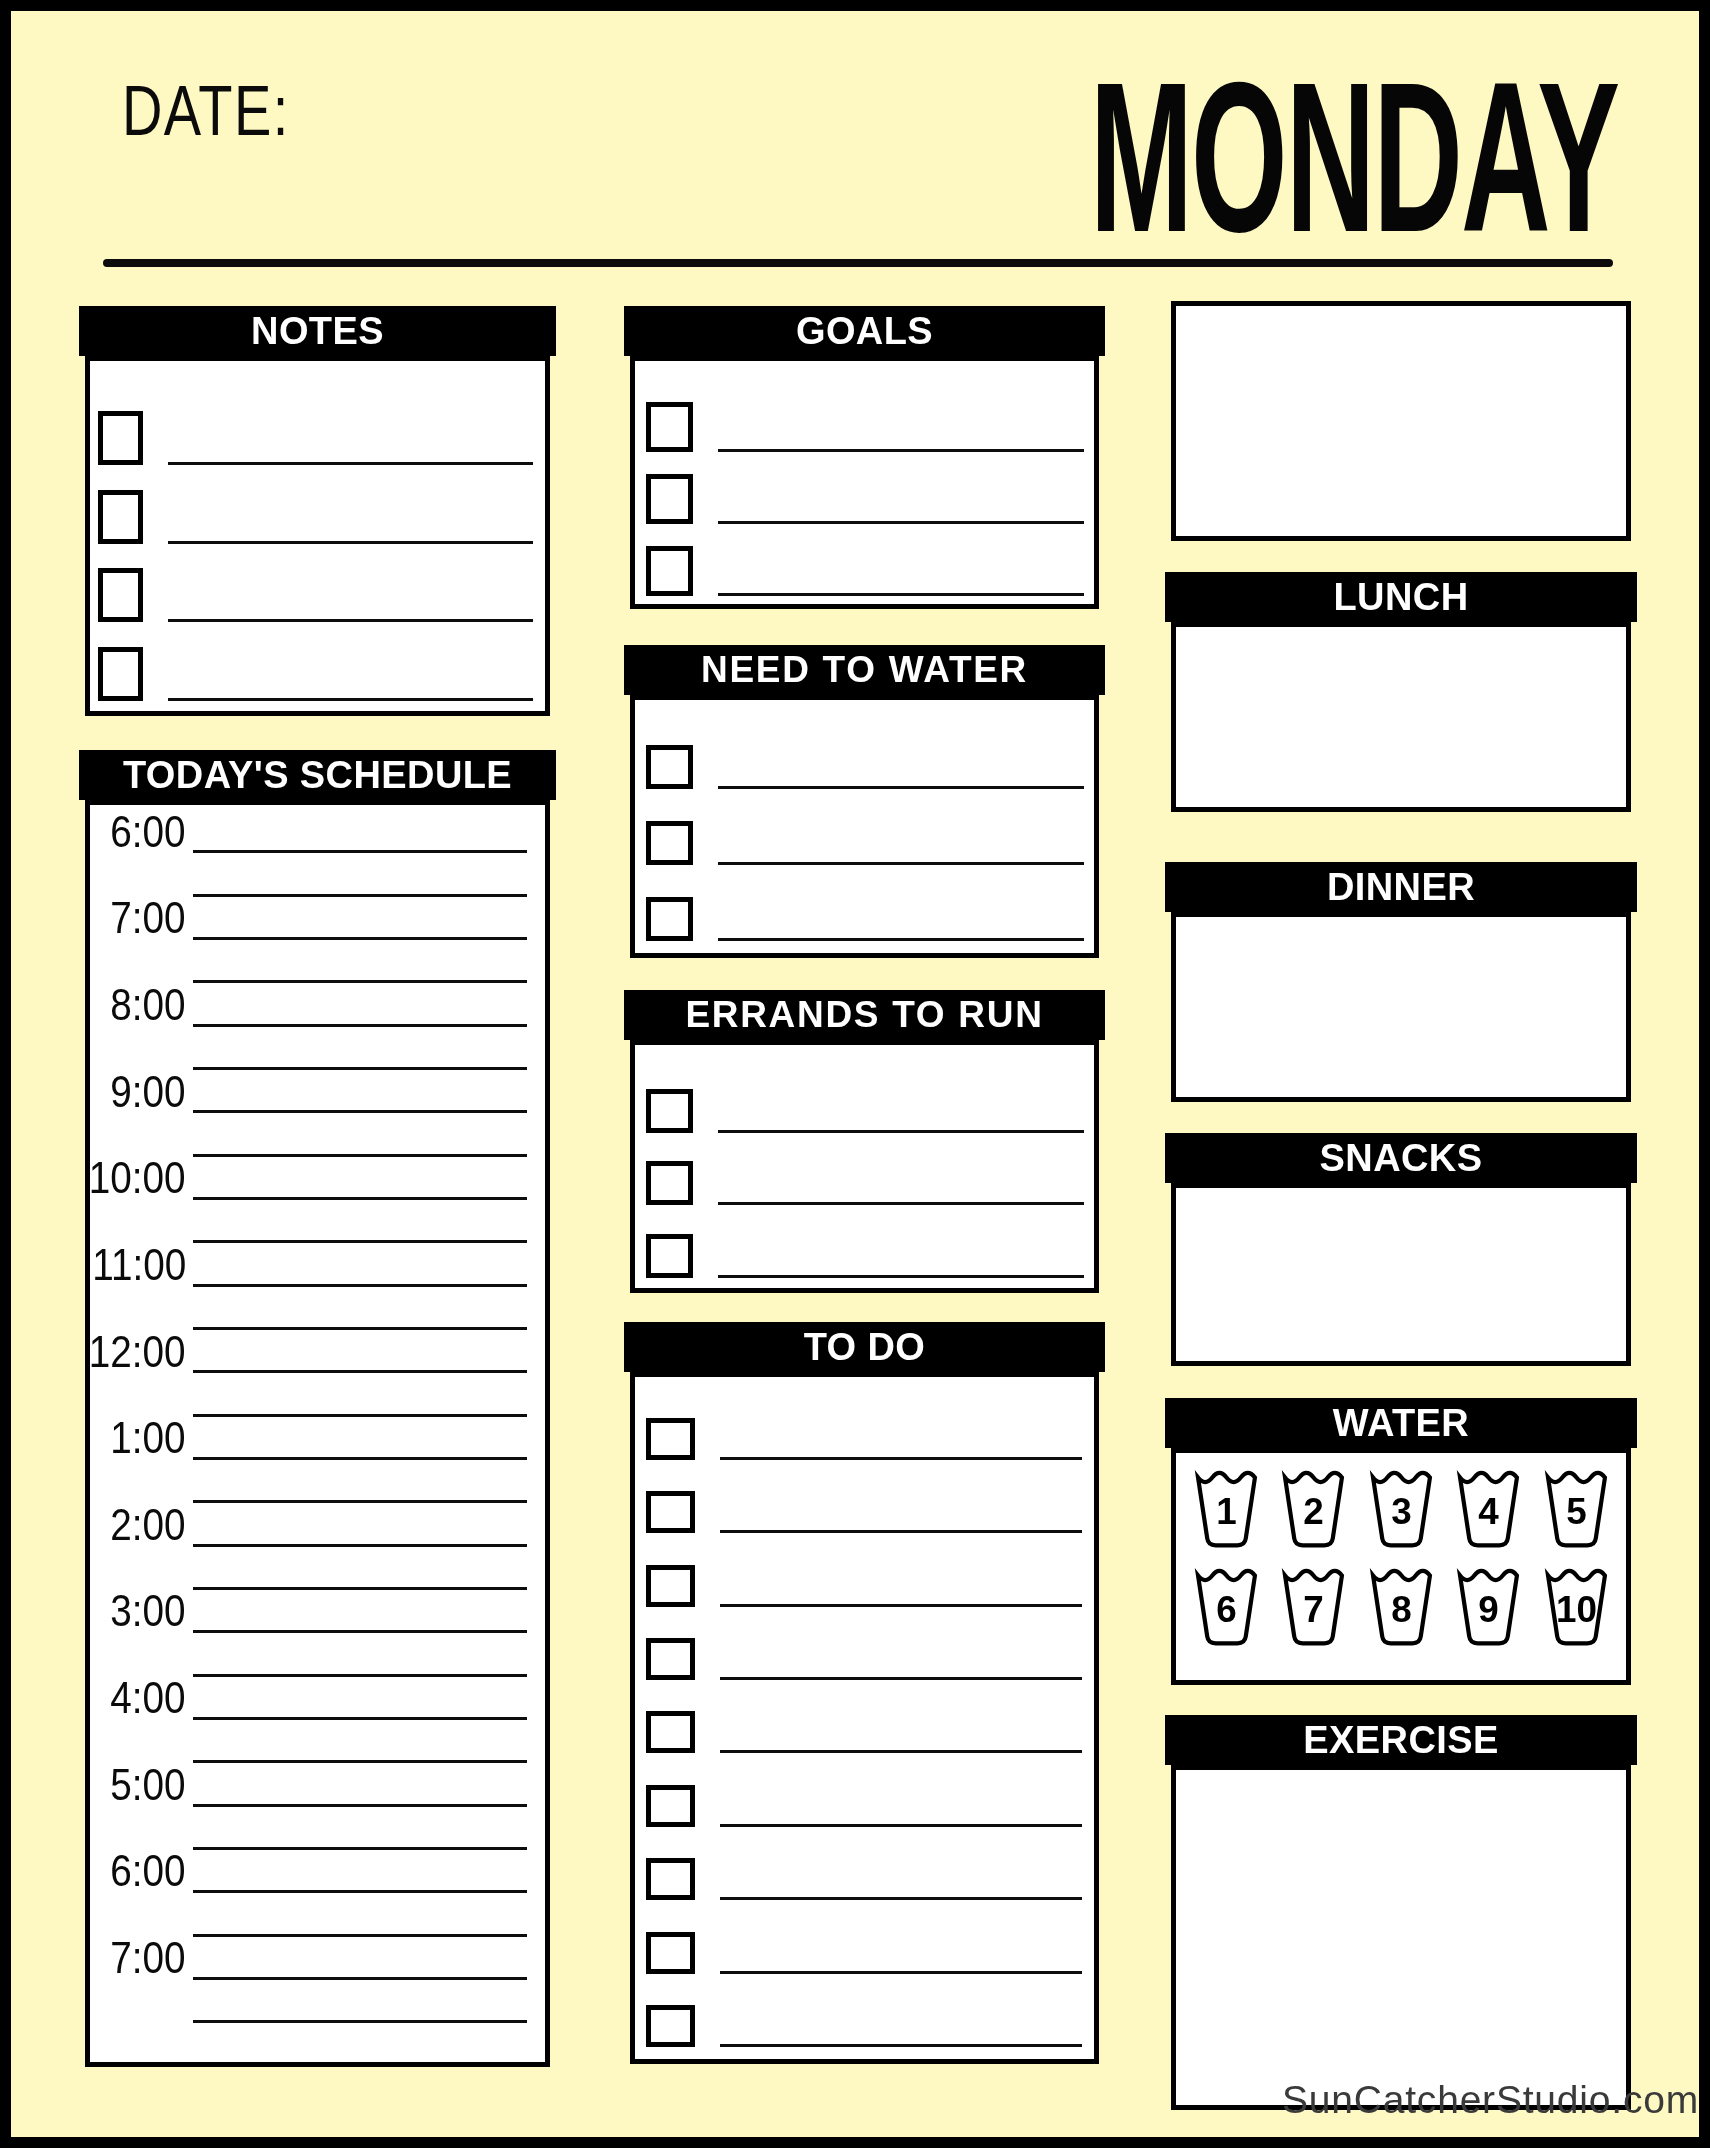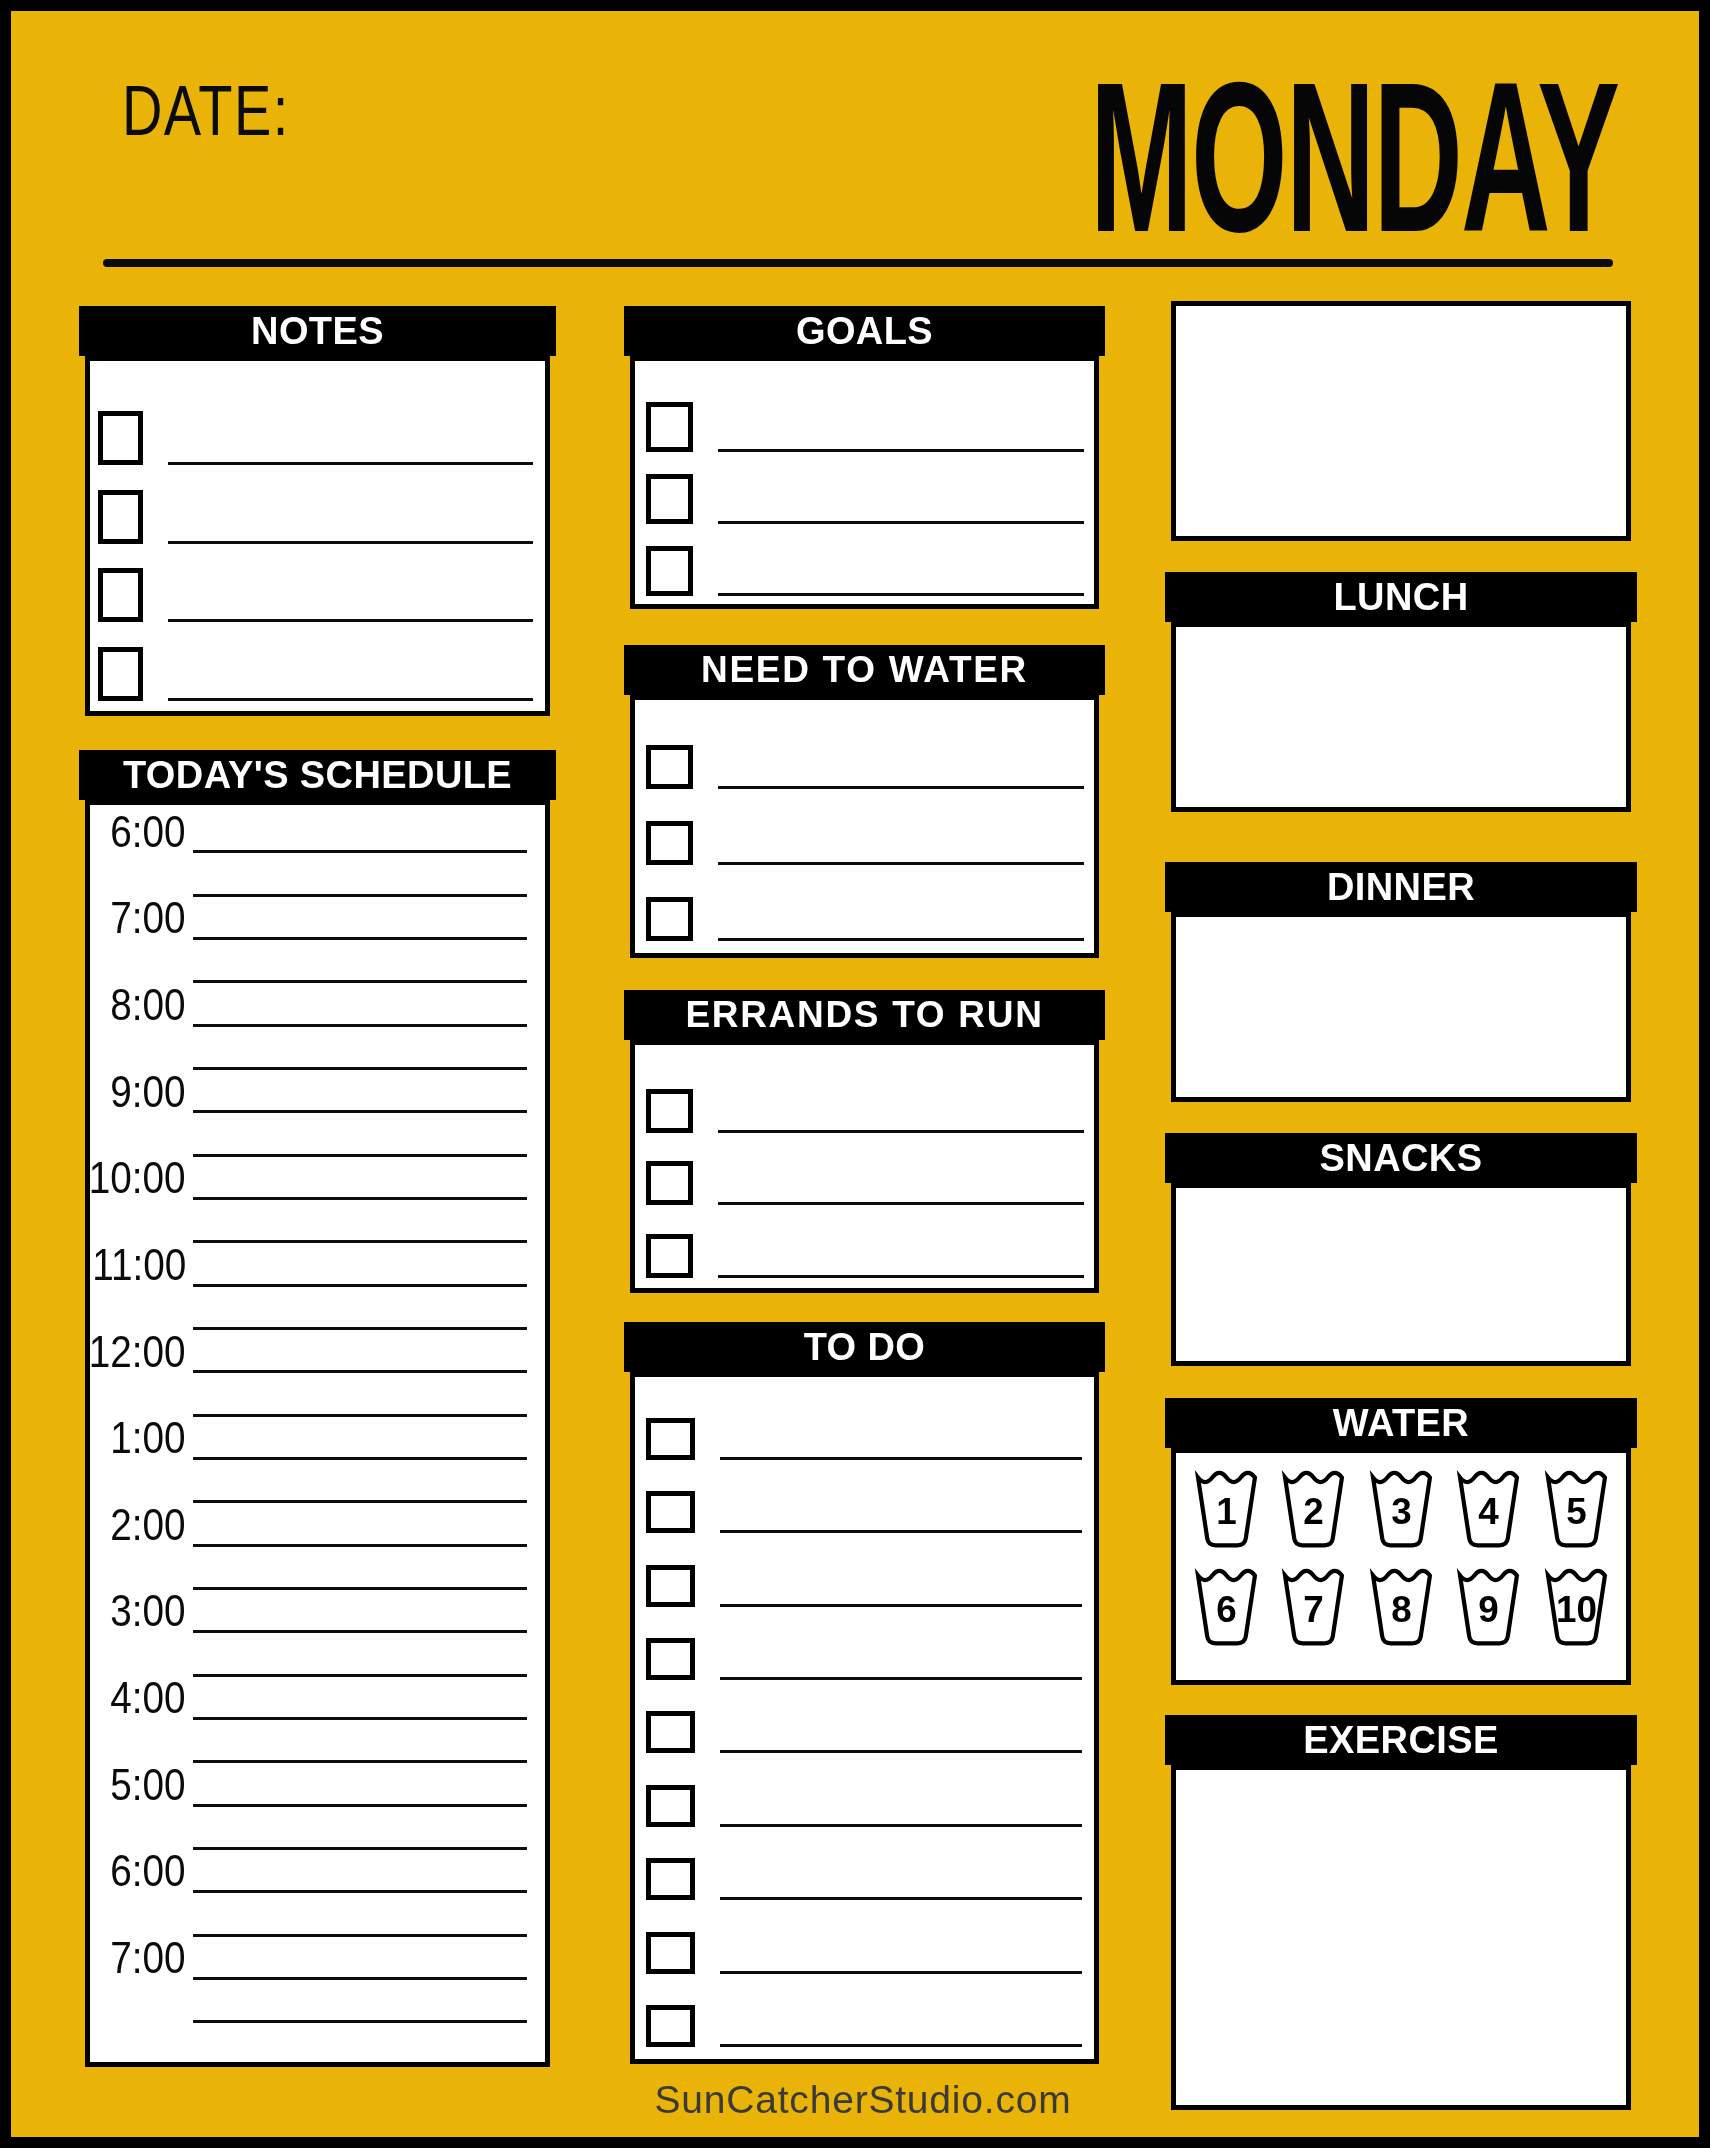--- a/index.html
+++ b/index.html
@@ -1,20 +1,20 @@
 <!DOCTYPE html>
 <html style="font-size:13.4px"><head>
 <meta charset="utf-8">
 <style>
   html,body{margin:0;padding:0;background:#e8e8e8;}
   .page{
     position:relative;
     width:1710px;height:2148px;
     box-sizing:border-box;
-    background:#eab308;
+    background:#fef9c3;
     border:11px solid #000;
     font-family:"Liberation Sans","DejaVu Sans",sans-serif;
     color:#000;
     overflow:hidden;
   }
   
   .date-label{
     position:absolute;left:111px;top:65px;
     font-size:70px;line-height:1;font-weight:400;
     letter-spacing:1.7px;
@@ -101,21 +101,21 @@
   .cup-grid{
     display:flex;flex-wrap:wrap;justify-content:center;
     padding:11.7px 11.7px 0;column-gap:18.5px;row-gap:11.7px;
   }
   .cup{width:69px;height:87px;}
   .cup svg{width:100%;height:100%;display:block;}
   .cup text{font-family:"Liberation Sans","DejaVu Sans",sans-serif;}
   
   .footer{
     position:absolute;left:16px;right:0;bottom:15px;
-    text-align:center;font-size:39px;letter-spacing:0.8px;
+    text-align:right;font-size:39px;letter-spacing:0.8px;
     color:#3a3a3a;
   }
 </style>
 </head>
 <body>
 
 <div class="page">
 
   <div class="date-label">DATE:</div>
   <div class="day-title">MONDAY</div>

